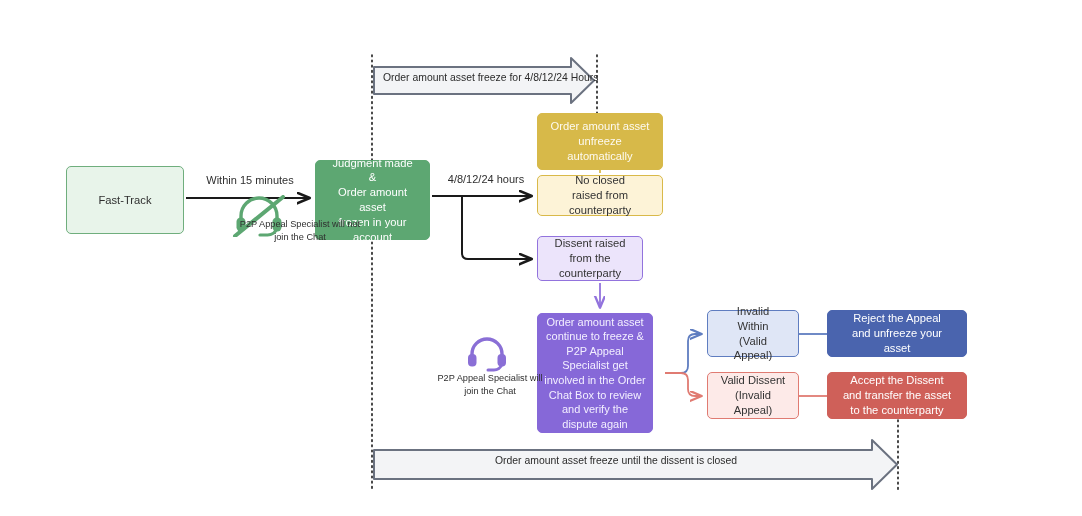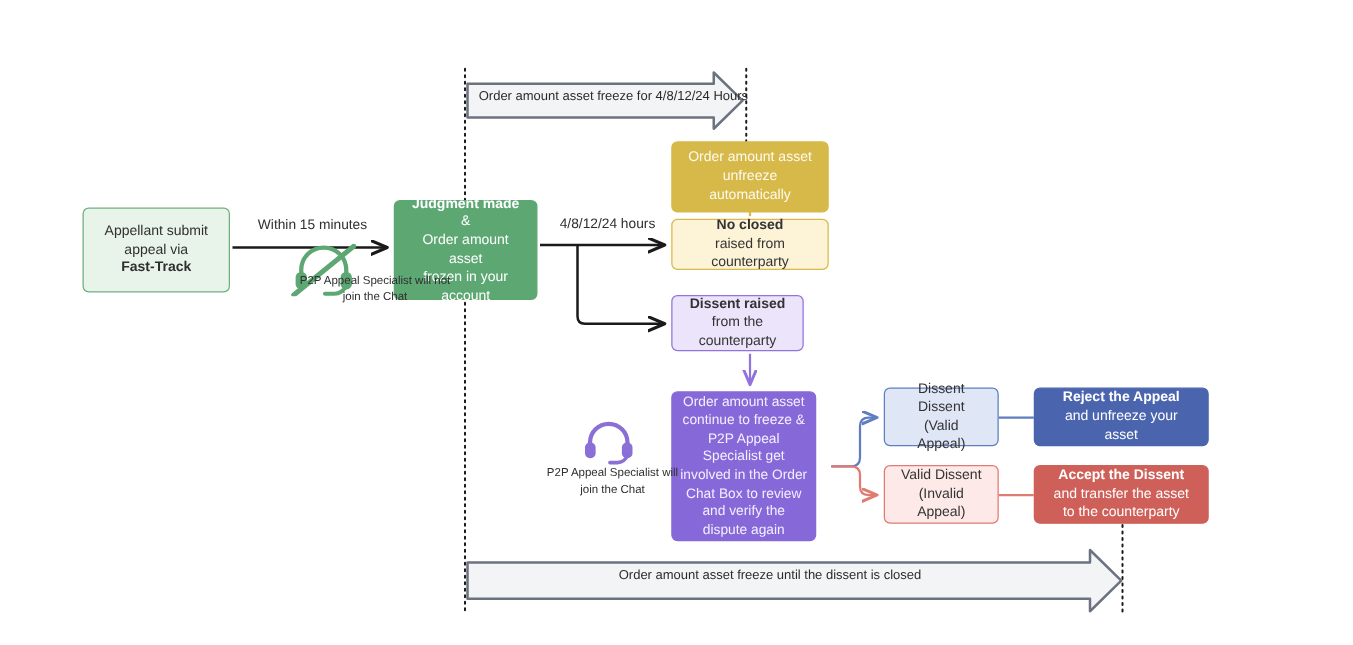--- a/index.html
+++ b/index.html
@@ -1,20 +1,20 @@
 <!DOCTYPE html>
 <html><head>
 <meta charset="utf-8">
 <style>
   html,body{margin:0;padding:0;background:#ffffff;}
   body{font-family:"Liberation Sans","DejaVu Sans",sans-serif;}
   #canvas{position:relative;width:1082px;height:516px;background:#ffffff;overflow:hidden;}
   .node{position:absolute;box-sizing:border-box;display:flex;align-items:center;justify-content:center;text-align:center;border-radius:5px;line-height:1.32;}
   .node span{display:block;padding:0 6px;}
-  b{font-weight:700;}
+  b{font-weight:400;}
 
   
   .n-appellant{left:66px;top:166px;width:118px;height:68px;background:#e8f4ea;border:1.6px solid #6fae7d;color:#2f2f2f;font-size:11.2px;}
   .n-judgment{left:315px;top:160px;width:115px;height:80px;background:#5da772;border:1.4px solid #5da772;color:#ffffff;font-size:11.2px;}
   .n-unfreeze{left:537px;top:113px;width:126px;height:57px;background:#d7b949;border:1.4px solid #d7b949;color:#fdfaf0;font-size:11.2px;}
   .n-nodissent{left:537px;top:175px;width:126px;height:41px;background:#fdf3d7;border:1.6px solid #d9b949;color:#333;font-size:11.2px;}
   .n-dissent{left:537px;top:236px;width:106px;height:45px;background:#ece4fb;border:1.6px solid #9273dd;color:#333;font-size:11.2px;}
   .n-purple{left:537px;top:313px;width:116px;height:120px;background:#8668d8;border:1.4px solid #8668d8;color:#f3efff;font-size:11px;}
   .n-invalid{left:707px;top:310px;width:92px;height:47px;background:#dfe6f6;border:1.6px solid #5f7dc0;color:#333;font-size:11.2px;}
   .n-valid{left:707px;top:372px;width:92px;height:47px;background:#fdeae8;border:1.6px solid #e07b72;color:#333;font-size:11.2px;}
@@ -85,21 +85,21 @@
 
     <line x1="799" y1="334" x2="827" y2="334" stroke="#5f7dc0" stroke-width="1.8"></line>
 
     <line x1="799" y1="396" x2="827" y2="396" stroke="#e07b72" stroke-width="1.8"></line>
   </svg>
 
   <div class="band-text band-top-text">Order amount asset freeze for 4/8/12/24 Hours</div>
   <div class="band-text band-bot-text">Order amount asset freeze until the dissent is closed</div>
 
   <div class="node n-appellant">
-    <span><span>Appellant submit appeal via </span><b>Fast-Track</b></span>
+    <span><b>Fast-Track</b></span>
   </div>
 
   <div class="node n-judgment">
     <span>
       <b>Judgment made</b>
       <span>&amp;</span>
       <span>Order amount asset</span>
       <span>frozen in your account</span>
     </span>
   </div>
@@ -118,21 +118,21 @@
   <div class="node n-dissent">
     <span><b>Dissent raised</b><span> from the counterparty</span></span>
   </div>
 
   <div class="node n-purple">
     <span>Order amount asset continue to freeze &amp; P2P Appeal Specialist get involved in the Order Chat Box to review and verify the dispute again</span>
   </div>
 
   <div class="node n-invalid">
     <span>
-      <span>Dissent Dissent</span>
+      <span>Invalid Within</span>
       <span>(Valid Appeal)</span>
     </span>
   </div>
 
   <div class="node n-valid">
     <span>
       <span>Valid Dissent</span>
       <span>(Invalid Appeal)</span>
     </span>
   </div>

